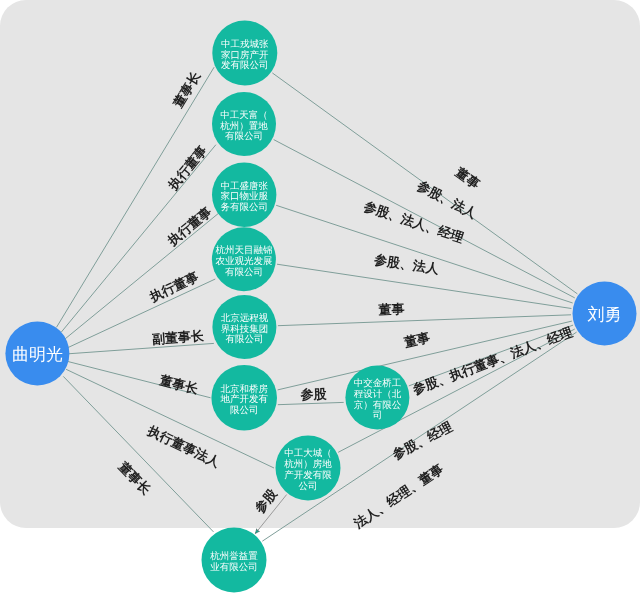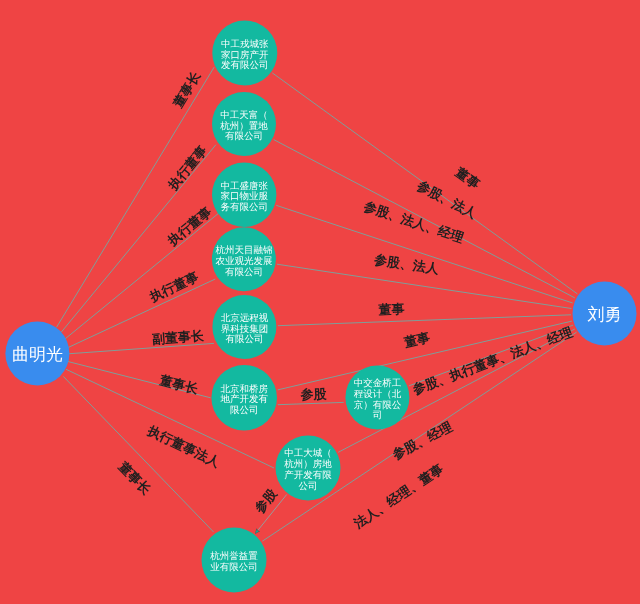--- a/index.html
+++ b/index.html
@@ -1,17 +1,17 @@
 <!DOCTYPE html>
 <html><head>
 <meta charset="utf-8">
 <style>
   html,body{margin:0;padding:0;background:#fff;}
   body{width:640px;height:604px;overflow:hidden;font-family:"Liberation Sans",sans-serif;}
-  #stage{position:relative;width:640px;height:604px;background:#ef4444;}
+  #stage{position:relative;width:640px;height:528px;background:#e5e5e5;border-radius:26px;}
   svg{position:absolute;left:0;top:0;display:block;}
   .node-text{fill:#ffffff;font-family:"Liberation Sans",sans-serif;text-anchor:middle;}
   .edge-label{font-family:"Liberation Sans",sans-serif;text-anchor:middle;font-weight:700;}
   svg text{paint-order:stroke fill;}
   #graph{opacity:0.999;}
 </style>
 </head>
 <body>
 
 <div id="stage">

